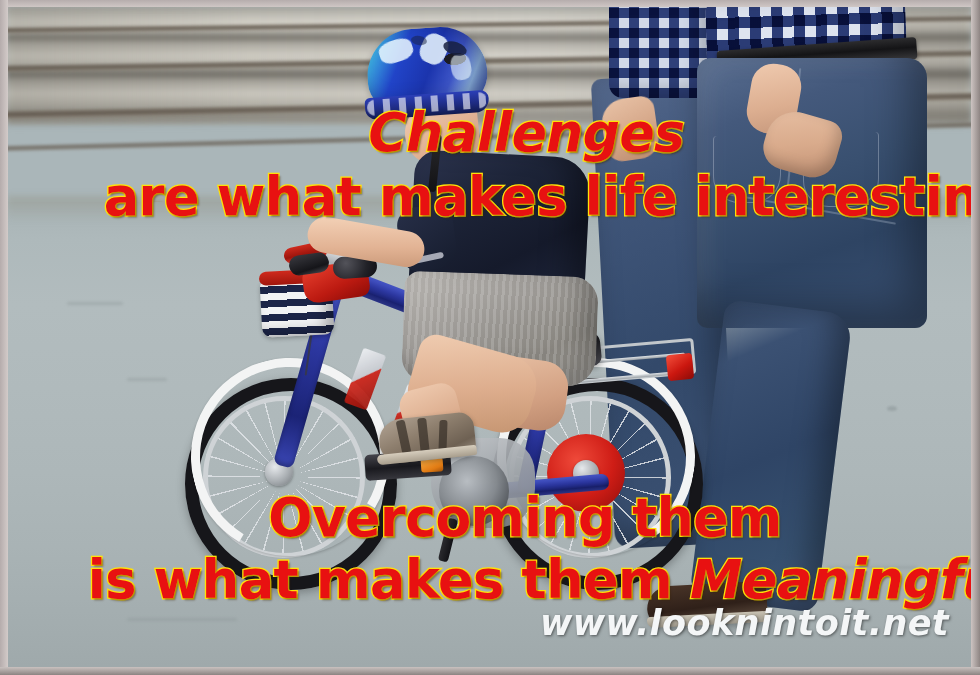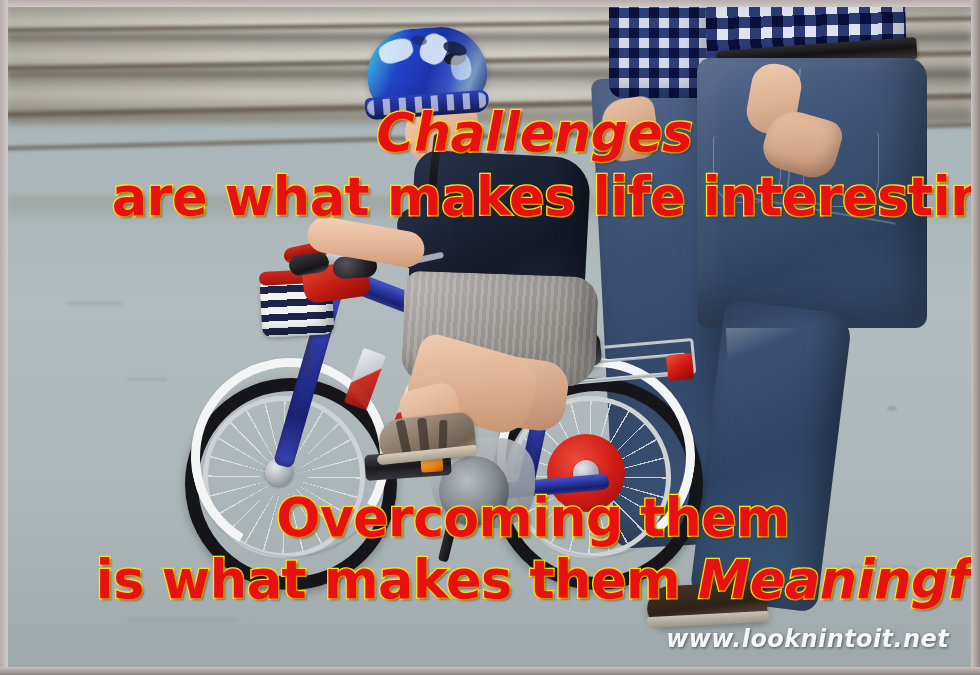--- a/index.html
+++ b/index.html
@@ -479,21 +479,21 @@
     opacity:.9;
   }
   .kick {
     position:absolute; left:436px; top:512px; width:10px; height:44px;
     background: linear-gradient(90deg,#2a2a2e 0%,#121216 100%);
     border-radius:4px; transform: rotate(14deg);
   }
 
   
   .quote-layer {
-    position:absolute; left:8px; top:0; width:964px; height:661px;
+    position:absolute; left:0; top:0; width:964px; height:661px;
     z-index:40; pointer-events:none;
   }
   .qline {
     position:absolute;
     color:#E81111;
     font-family: "DejaVu Sans", "Liberation Sans", sans-serif;
     font-weight: 800;
     letter-spacing: -0.5px;
     white-space: nowrap;
     -webkit-text-stroke: 2.6px #FFE20A;
@@ -503,24 +503,24 @@
       2px 2px 2px rgba(60,35,0,.45);
   }
   .q-italic { font-style: italic; }
 
   #q1 { left:355px; top:95px;  font-size:54px; transform: scaleX(.96); }
   #q2 { left:92px;  top:160px; font-size:53px; transform: scaleX(.99); }
   #q3 { left:256px; top:481px; font-size:53px; transform: scaleX(.98); }
   #q4 { left:76px;  top:543px; font-size:53px; transform: scaleX(.99); }
 
   .watermark {
-    position:absolute; right:22px; bottom:14px; z-index:45;
+    position:absolute; right:22px; bottom:24px; z-index:45;
     color:#f4f6f7;
     font-family: "DejaVu Sans", "Liberation Sans", sans-serif;
-    font-style: italic; font-weight:700; font-size:24px;
+    font-style: italic; font-weight:700; font-size:35px;
     letter-spacing:.4px;
     text-shadow: 1px 1px 3px rgba(0,0,0,.5);
     white-space:nowrap;
   }
 </style>
 </head>
 <body>
 
 <div class="poster">
 

